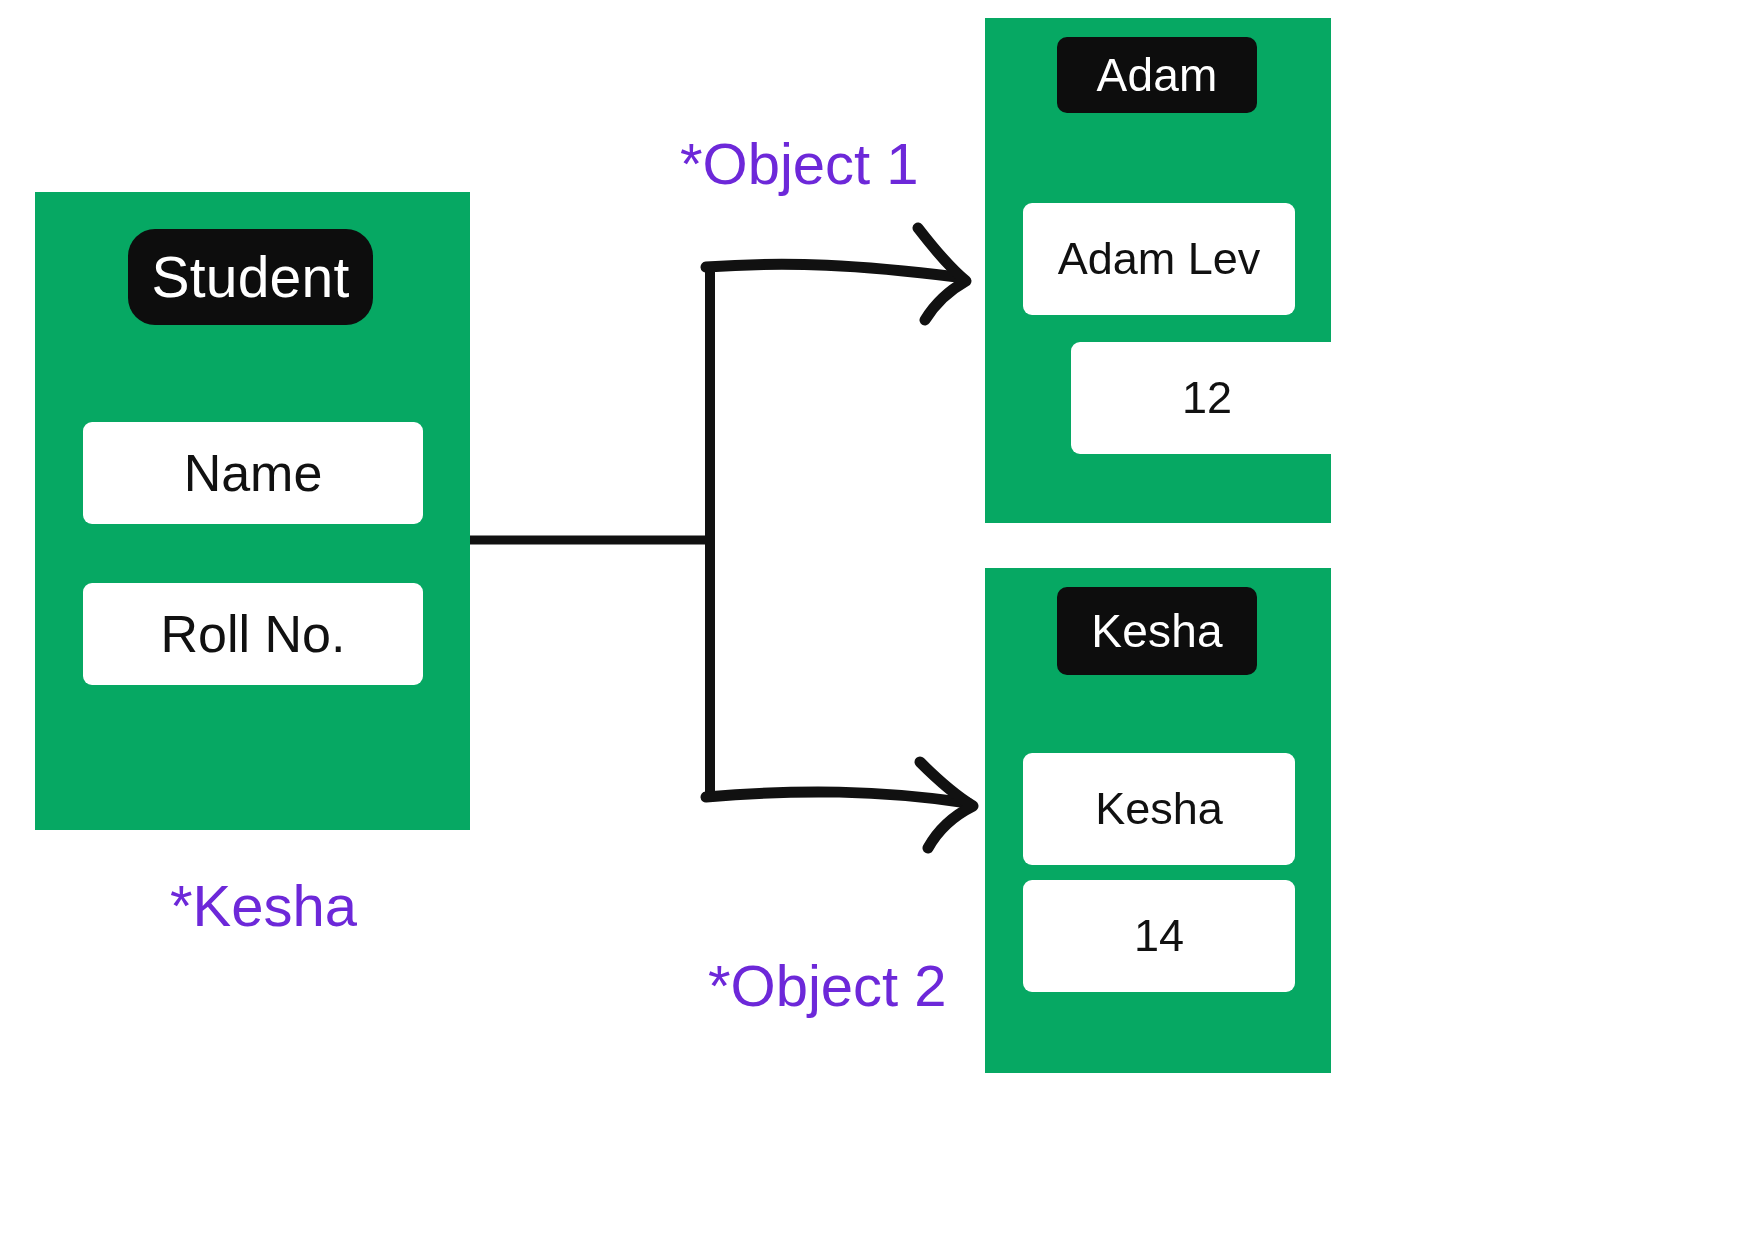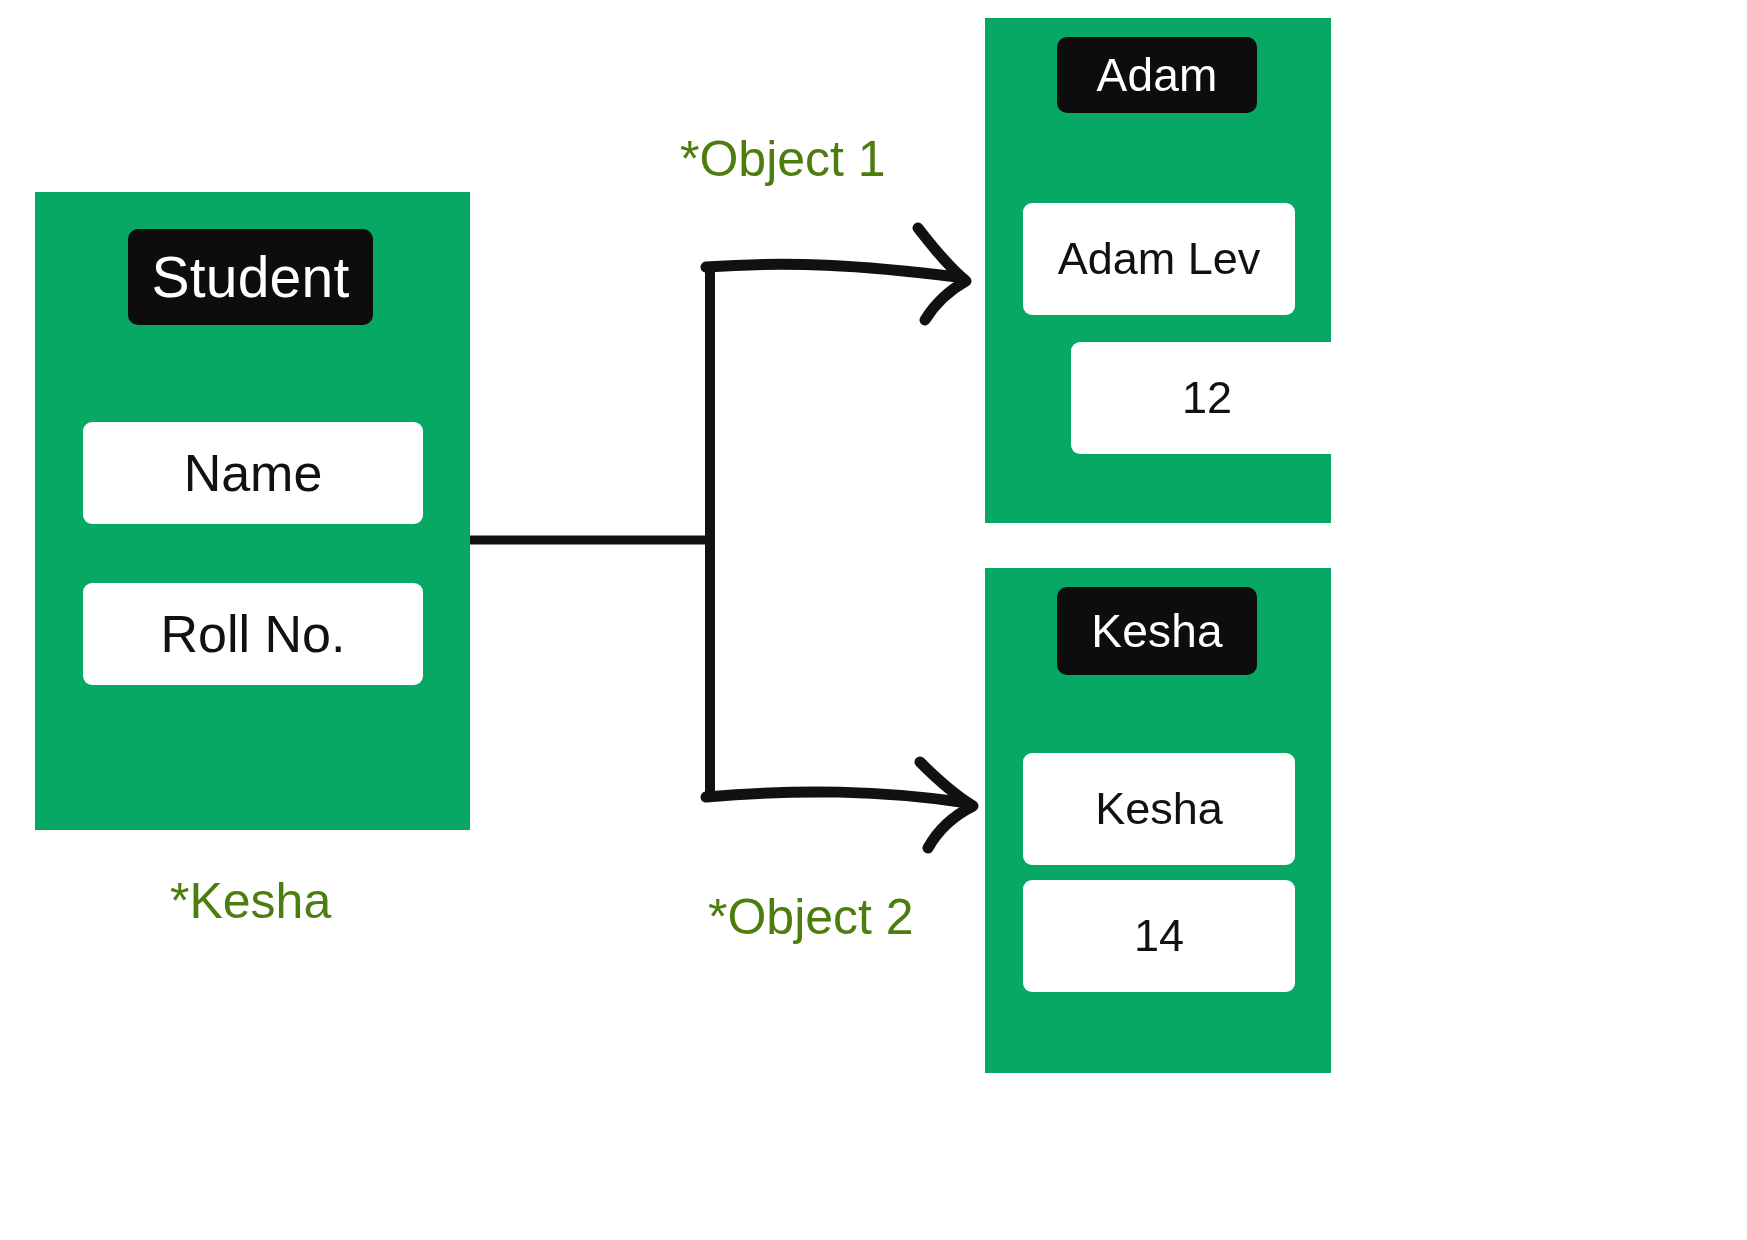--- a/index.html
+++ b/index.html
@@ -61,20 +61,21 @@
     letter-spacing: 0.2px;
     box-sizing: border-box;
   }
 
   .class-box .title-chip {
     left: 93px;
     top: 37px;
     width: 245px;
     height: 96px;
     font-size: 57px;
+    border-radius: 27px;
   }
 
   .object-box-1 .title-chip {
     left: 72px;
     top: 19px;
     width: 200px;
     height: 76px;
     font-size: 46px;
   }
 
@@ -115,38 +116,38 @@
     font-size: 45px;
   }
   .object-box-1 .field.f0 { top: 185px; }
   .object-box-1 .field.f1 { top: 324px; margin-left: 48px; }
   .object-box-2 .field.f0 { top: 185px; }
   .object-box-2 .field.f1 { top: 312px; }
 
   
   .caption {
     position: absolute;
-    color: #4d7c0f;
-    font-size: 50px;
+    color: #6d28d9;
+    font-size: 58px;
     white-space: nowrap;
   }
 
   .caption-class {
     left: 170px;
     top: 872px;
   }
 
   .caption-object-1 {
     left: 680px;
     top: 130px;
   }
 
   .caption-object-2 {
     left: 708px;
-    top: 888px;
+    top: 952px;
   }
 
   
   #connector-layer {
     position: absolute;
     left: 0;
     top: 0;
     width: 1747px;
     height: 1240px;
     pointer-events: none;

